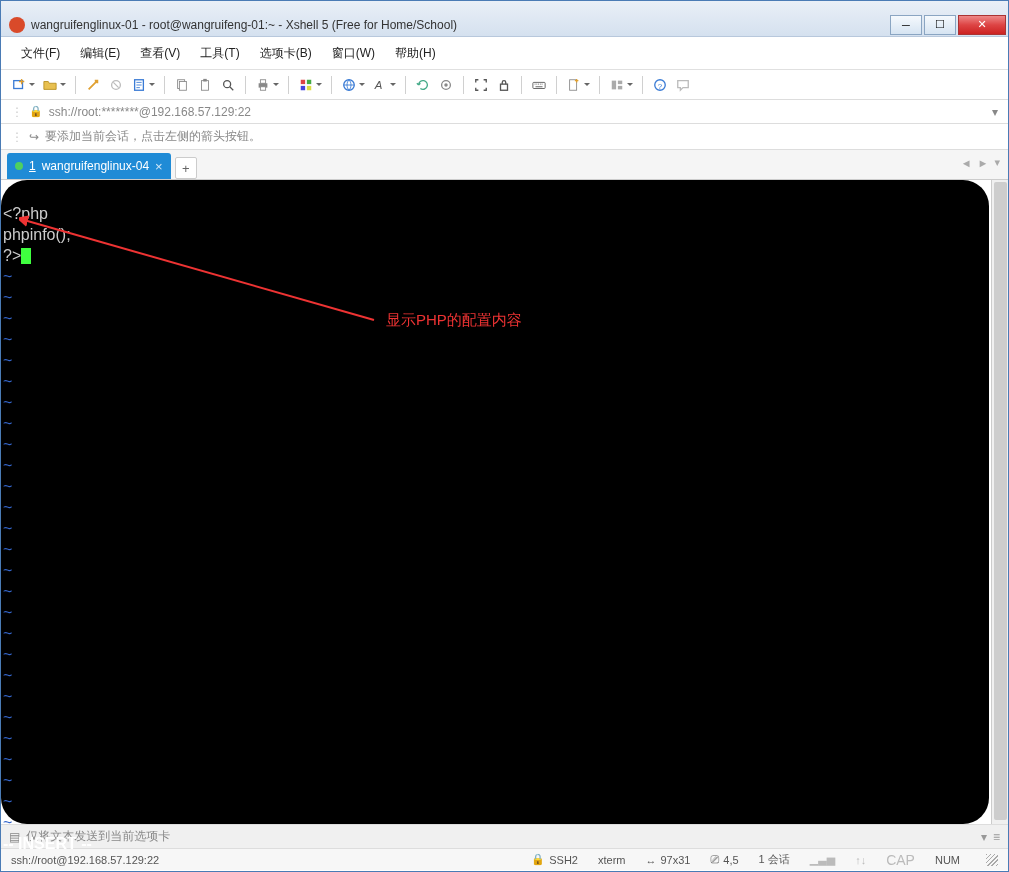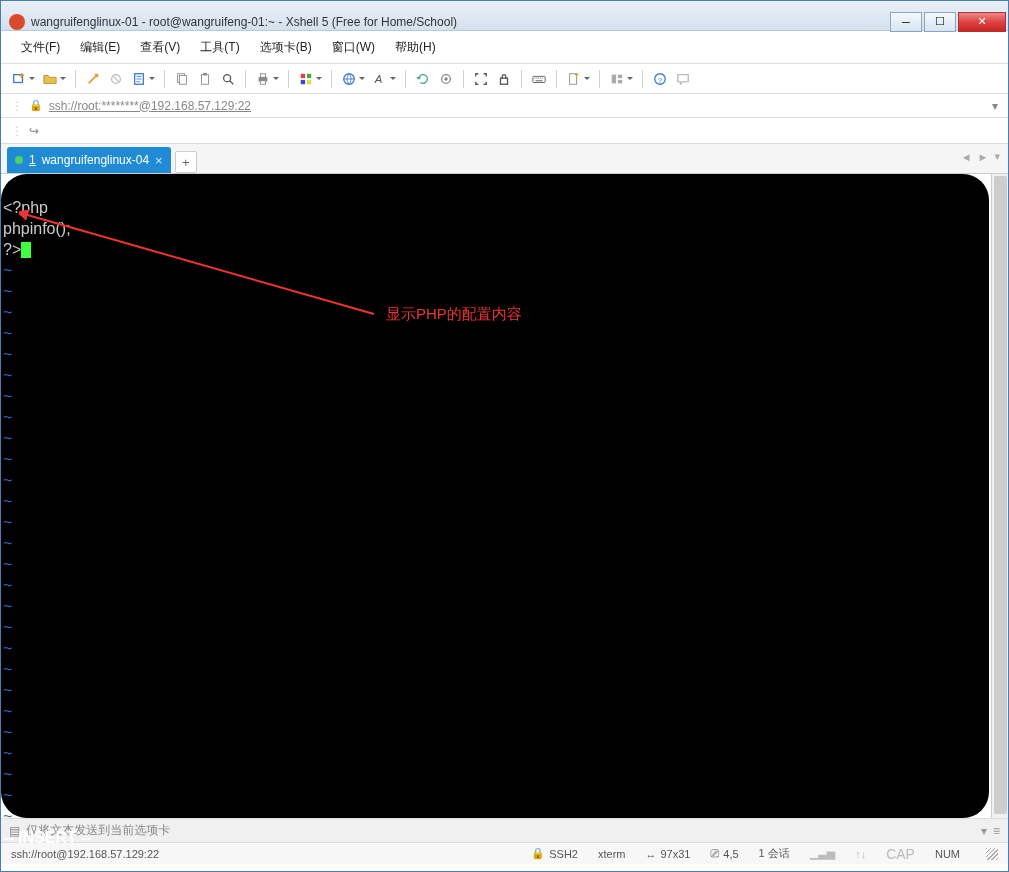--- a/index.html
+++ b/index.html
@@ -1,19 +1,19 @@
 <!DOCTYPE html>
 <html><head>
 <meta charset="utf-8">
 <style>
 * { margin: 0; padding: 0; box-sizing: border-box; font-family: "Microsoft YaHei", "Segoe UI", Tahoma, sans-serif; }
 body { width: 1009px; height: 872px; background: #fff; overflow: hidden; border: 1px solid #4a7bb5; }
 
 
-.titlebar { height: 30px; background: linear-gradient(#e9eff7, #d5e1ef); display: flex; align-items: center; padding: 12px 2px 0 8px; border-bottom: 1px solid #b8c8dc; }
+.titlebar { height: 36px; background: linear-gradient(#e9eff7, #d5e1ef); display: flex; align-items: center; padding: 12px 2px 0 8px; border-bottom: 1px solid #b8c8dc; }
 .titlebar .app-icon { width: 16px; height: 16px; background: #d94a2a; border-radius: 50%; margin-right: 6px; position: relative; }
 .titlebar .title { flex: 1; font-size: 12px; color: #333; }
 .win-btns { display: flex; gap: 0; }
 .win-btn { width: 32px; height: 20px; display: flex; align-items: center; justify-content: center; font-size: 11px; border: 1px solid #8aa5c2; background: linear-gradient(#f5f9fd, #d6e4f2); margin-left: 2px; }
 .win-close { width: 48px; background: linear-gradient(#e88, #d44, #c22); color: #fff; border-color: #a33; }
 
 
 .menubar { height: 32px; background: #fff; display: flex; align-items: center; padding: 16px 10px; border-bottom: 1px solid #e0e0e0; font-size: 12px; }
 .menubar .mitem { padding: 3px 10px; cursor: default; color: #222; }
 
@@ -21,21 +21,21 @@
 .toolbar { height: 30px; background: #fff; display: flex; align-items: center; padding: 0 8px; border-bottom: 1px solid #ddd; gap: 3px; }
 .tbtn { width: 20px; height: 20px; display: flex; align-items: center; justify-content: center; color: #555; font-size: 13px; position: relative; }
 .tbtn svg { width: 14px; height: 14px; }
 .tsep { width: 1px; height: 18px; background: #d0d0d0; margin: 0 4px; }
 .dd::after { content: ""; position: absolute; right: -6px; top: 8px; border-left: 3px solid transparent; border-right: 3px solid transparent; border-top: 3px solid #666; }
 .dd { margin-right: 8px; }
 
 
 .addrbar { height: 24px; background: #fff; display: flex; align-items: center; padding: 0 10px; border-bottom: 1px solid #ddd; font-size: 12px; color: #888; }
 .addrbar .lock { margin-right: 6px; font-size: 11px; }
-.addrbar .addr { flex: 1; text-decoration: underline; }
+.addrbar .addr { flex: 1; }
 
 
 .tipbar { height: 26px; background: #fff; display: flex; align-items: center; padding: 0 10px; border-bottom: 1px solid #ddd; font-size: 12px; color: #888; }
 .tipbar .arrow-icon { margin-right: 6px; }
 
 
 .tabbar { height: 30px; background: #f5f5f5; display: flex; align-items: flex-end; padding: 0 6px; border-bottom: 1px solid #ccc; position: relative; }
 .tab { height: 26px; background: #1f8bd6; color: #fff; display: flex; align-items: center; padding: 0 8px; font-size: 12px; border-radius: 3px 3px 0 0; gap: 6px; }
 .tab .dot { width: 8px; height: 8px; background: #4fd060; border-radius: 50%; }
 .tab .num { text-decoration: underline; }
@@ -230,20 +230,21 @@
 <div class="addrbar">
   <span style="color:#ccc;margin-right:6px;">⋮</span>
   <span class="lock">🔒</span>
   <span class="addr">ssh://root:********@192.168.57.129:22</span>
   <span style="color:#888;">▾</span>
 </div>
 
 <div class="tipbar">
   <span style="color:#ccc;margin-right:6px;">⋮</span>
   <span class="arrow-icon">↪</span>
+  <span>要添加当前会话，点击左侧的箭头按钮。</span>
 </div>
 
 <div class="tabbar">
   <div class="tab">
     <span class="dot"></span>
     <span class="num">1</span>
     <span>wangruifenglinux-04</span>
     <span class="close">×</span>
   </div>
   <div class="newtab">+</div>

